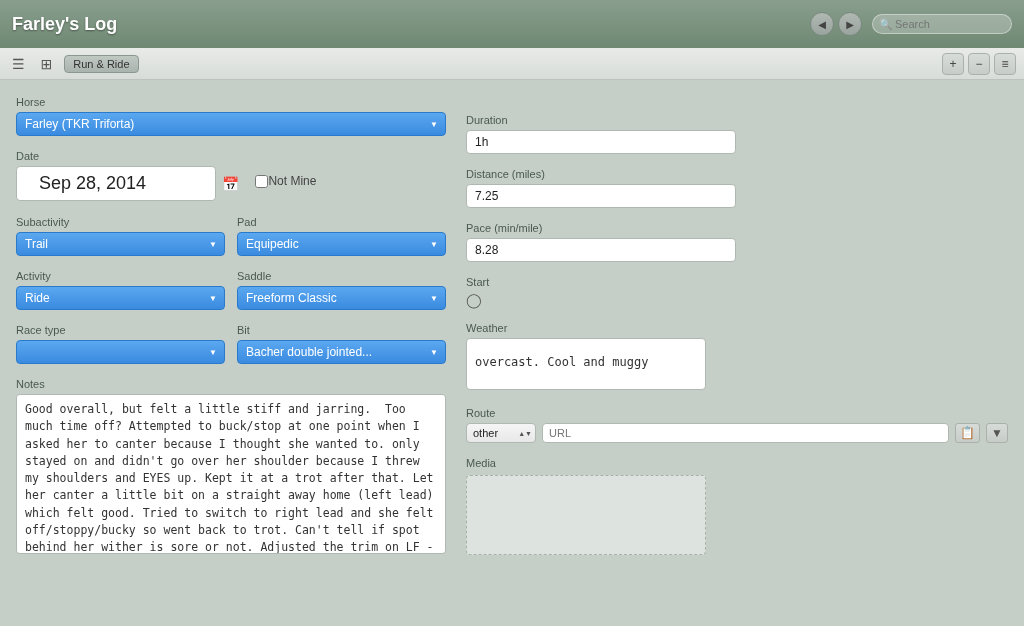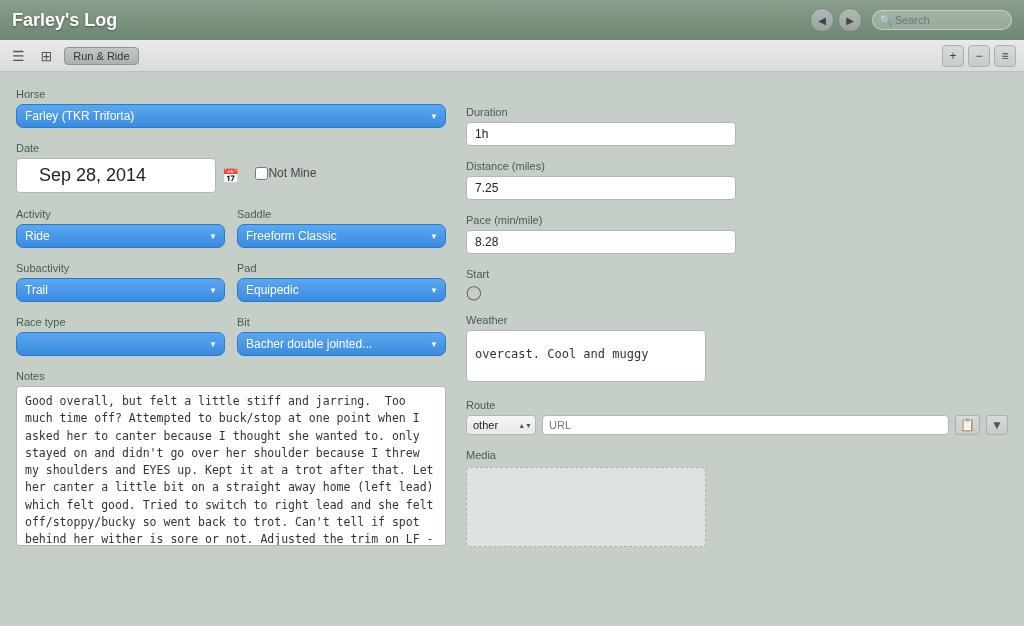--- a/index.html
+++ b/index.html
@@ -1,21 +1,21 @@
 <!DOCTYPE html>
 <html><head>
   <meta charset="utf-8">
   <style>
     * { box-sizing: border-box; margin: 0; padding: 0; }
     body { font-family: -apple-system, BlinkMacSystemFont, "Helvetica Neue", Arial, sans-serif; font-size: 12px; background: #c5cfc8; }
 
     
     #titlebar {
       background: linear-gradient(to bottom, #8a9e8e, #6e8872);
-      height: 40px;
+      height: 48px;
       display: flex;
       align-items: center;
       padding: 0 12px;
       position: relative;
     }
     #titlebar-title {
       color: white;
       font-size: 18px;
       font-weight: bold;
       text-shadow: 0 1px 2px rgba(0,0,0,0.4);
@@ -170,21 +170,21 @@
       content: "▼";
       font-size: 8px;
       position: absolute;
       right: 8px;
       top: 50%;
       transform: translateY(-50%);
       pointer-events: none;
       color: white;
     }
 
-    .full-select { width: 100%; border-radius: 7px; }
+    .full-select { width: 100%; }
     .full-select-blue-wrap { width: 100%; }
     .full-select-blue-wrap select { width: 100%; }
 
     .row-fields {
       display: flex;
       gap: 12px;
     }
     .row-fields .field-group {
       flex: 1;
     }
@@ -358,51 +358,51 @@
         </div>
       </div>
       <div id="not-mine-wrap" style="padding-top:18px;">
         <input type="checkbox" id="not-mine-cb" style="">
         <label for="not-mine-cb">Not Mine</label>
       </div>
     </div>
 
     <div class="row-fields">
       <div class="field-group">
+        <div class="field-label">Subactivity</div>
+        <div class="select-blue-wrap full-select-blue-wrap">
+          <select class="full-select">
+            <option>Trail</option>
+          </select>
+        </div>
+      </div>
+      <div class="field-group">
+        <div class="field-label">Pad</div>
+        <div class="select-blue-wrap full-select-blue-wrap">
+          <select class="full-select">
+            <option>Equipedic</option>
+          </select>
+        </div>
+      </div>
+    </div>
+
+    <div class="row-fields">
+      <div class="field-group">
         <div class="field-label">Activity</div>
         <div class="select-blue-wrap full-select-blue-wrap">
           <select class="full-select">
             <option>Ride</option>
           </select>
         </div>
       </div>
       <div class="field-group">
         <div class="field-label">Saddle</div>
         <div class="select-blue-wrap full-select-blue-wrap">
           <select class="full-select">
             <option>Freeform Classic</option>
-          </select>
-        </div>
-      </div>
-    </div>
-
-    <div class="row-fields">
-      <div class="field-group">
-        <div class="field-label">Subactivity</div>
-        <div class="select-blue-wrap full-select-blue-wrap">
-          <select class="full-select">
-            <option>Trail</option>
-          </select>
-        </div>
-      </div>
-      <div class="field-group">
-        <div class="field-label">Pad</div>
-        <div class="select-blue-wrap full-select-blue-wrap">
-          <select class="full-select">
-            <option>Equipedic</option>
           </select>
         </div>
       </div>
     </div>
 
     <div class="row-fields">
       <div class="field-group">
         <div class="field-label">Race type</div>
         <div class="select-blue-wrap full-select-blue-wrap">
           <select class="full-select">

